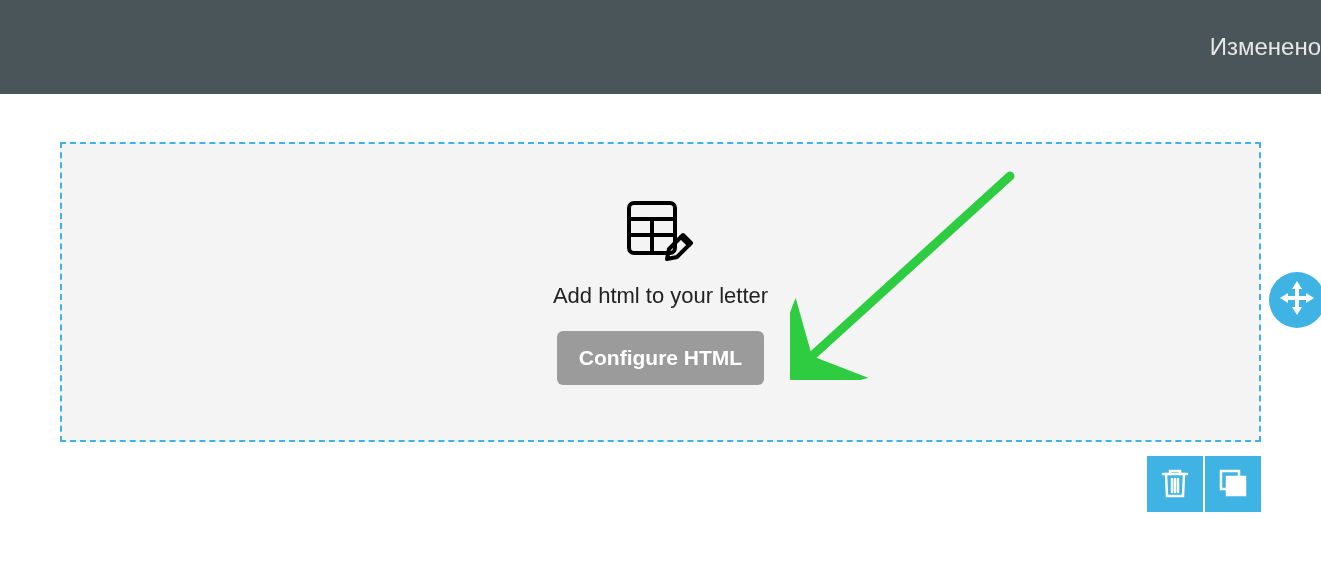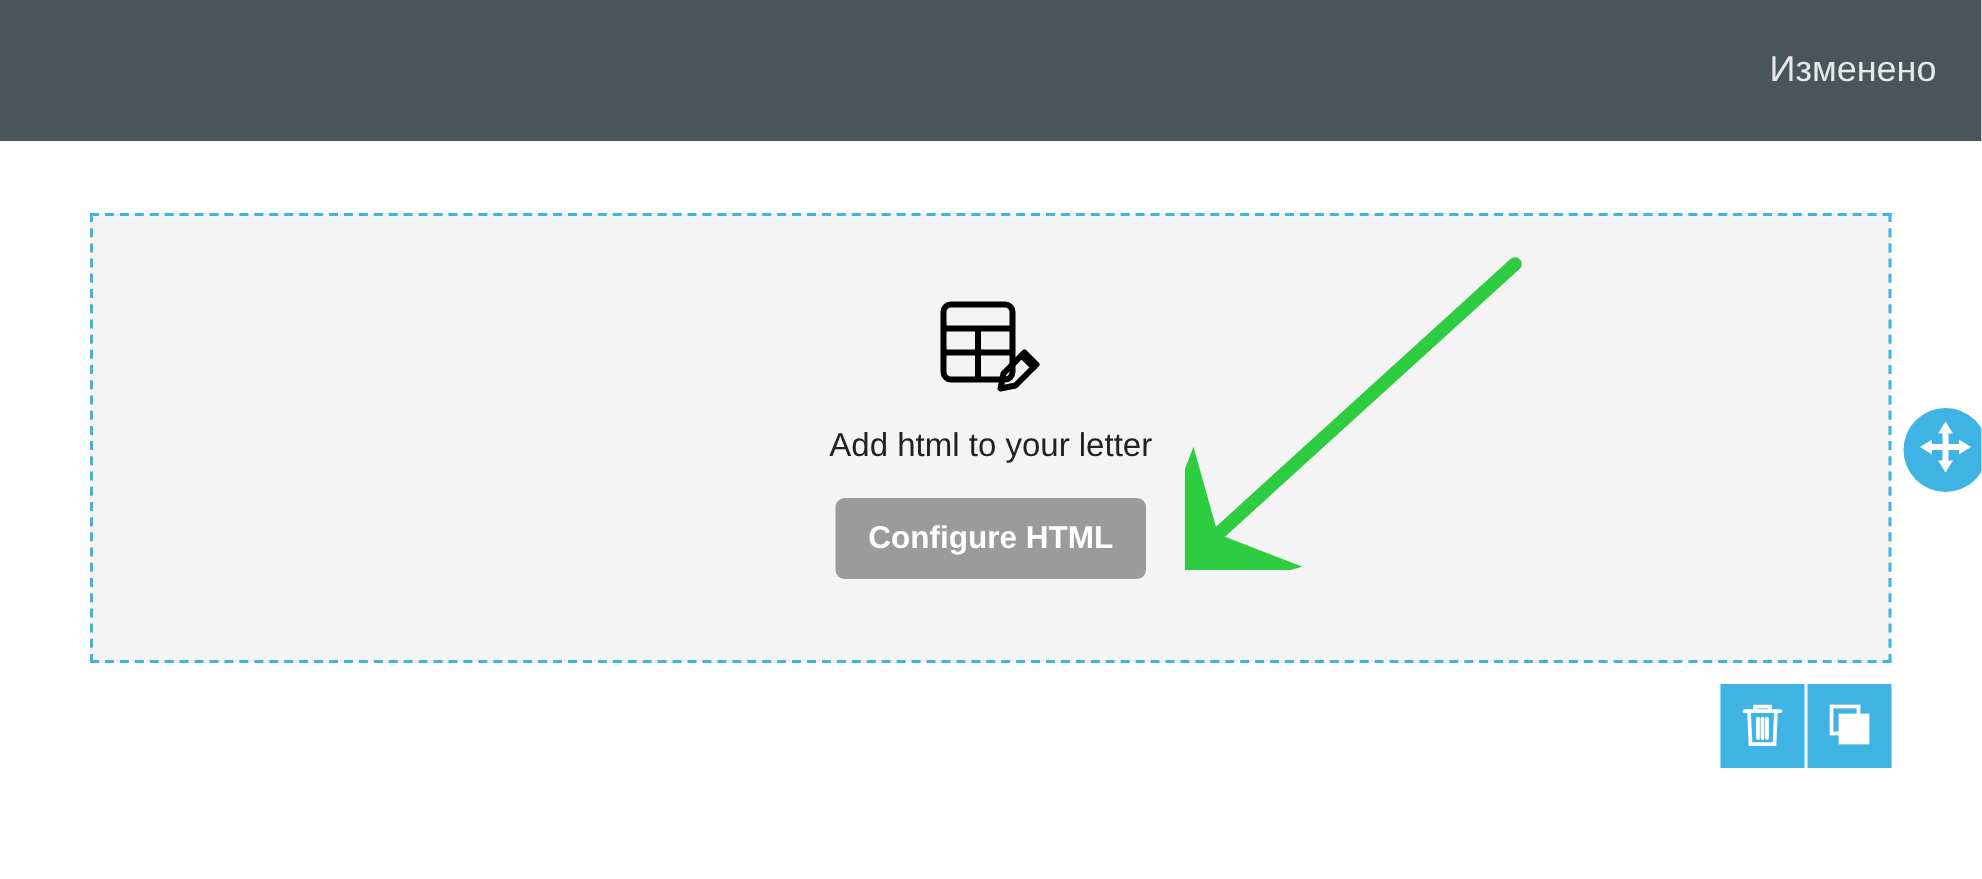--- a/index.html
+++ b/index.html
@@ -14,21 +14,20 @@
       height: 586px;
       position: relative;
       overflow: hidden;
     }
     .topbar {
       background: #4a5559;
       height: 94px;
       display: flex;
       justify-content: flex-end;
       align-items: center;
-      padding-right: 30px;
       gap: 28px;
     }
     .status-text {
       color: #e8e8e8;
       font-size: 24px;
       font-weight: 400;
     }
     .save-button {
       background: #1abc9c;
       color: #ffffff;

